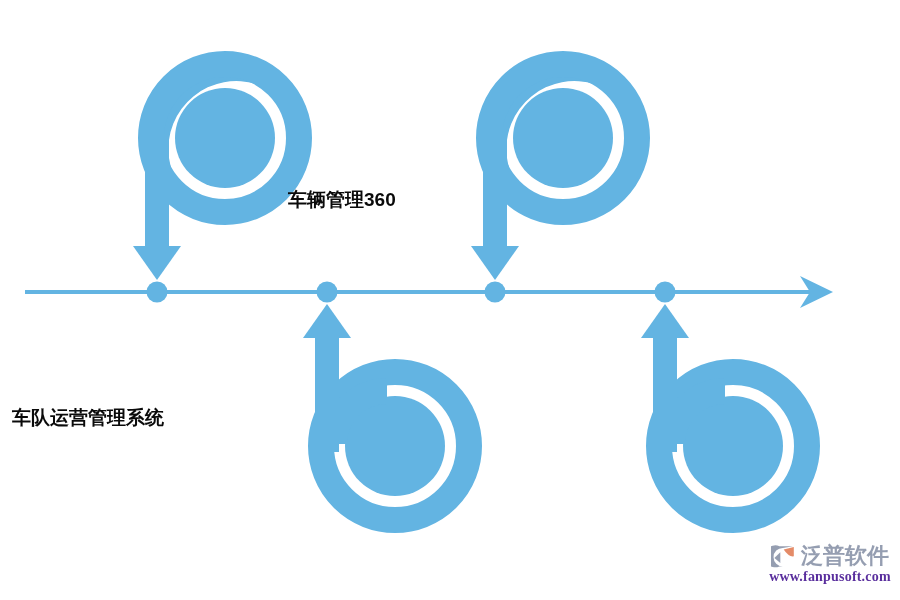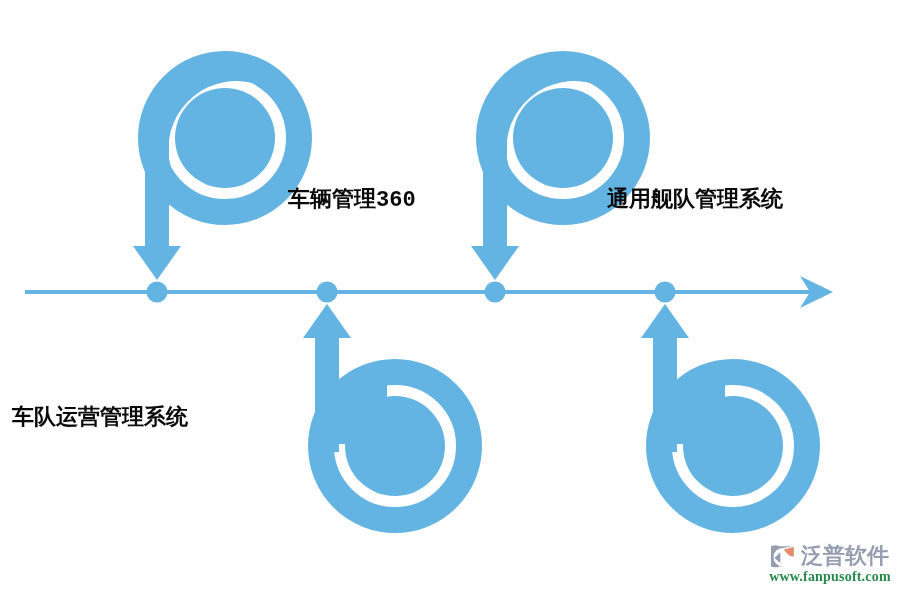--- a/index.html
+++ b/index.html
@@ -20,23 +20,23 @@
   }
   #diagram-svg {
     position: absolute;
     left: 0;
     top: 0;
     width: 900px;
     height: 600px;
   }
   .node-label {
     position: absolute;
-    font-family: Liberation Mono, monospace;
+    font-family: Liberation Sans, sans-serif;
     font-weight: bold;
-    font-size: 22px;
+    font-size: 19px;
     line-height: 1;
     color: #0a0a0a;
     white-space: nowrap;
     letter-spacing: 0px;
   }
   .label-top-1  { left: 288px; top: 190px; }
   .label-top-2  { left: 607px; top: 190px; }
   .label-bot-1  { left: 12px;  top: 373px; margin-top: 35px; }
   .label-bot-2  { left: 489px; top: 373px; }
 
@@ -68,21 +68,21 @@
     font-weight: bold;
     font-size: 22px;
     color: #8d96ab;
     letter-spacing: 0px;
     line-height: 1;
   }
   .wm-url {
     font-family: "Liberation Serif", "DejaVu Serif", serif;
     font-weight: bold;
     font-size: 14px;
-    color: #15803d;
+    color: #4c1d95;
     letter-spacing: 0.2px;
     margin-top: 1px;
     line-height: 1;
   }
 </style>
 </head>
 <body>
 
 <div id="canvas">
 
@@ -139,21 +139,20 @@
     <path d="M 800,276 L 833,292 L 800,308 L 810,292 Z" fill="#63b4e2"></path>
 
     <circle cx="157" cy="292" r="10.5" fill="#63b4e2"></circle>
     <circle cx="327" cy="292" r="10.5" fill="#63b4e2"></circle>
     <circle cx="495" cy="292" r="10.5" fill="#63b4e2"></circle>
     <circle cx="665" cy="292" r="10.5" fill="#63b4e2"></circle>
   </svg>
 
   <div class="node-label label-top-1">车辆管理360</div>
 
-  <div class="node-label label-top-2">通用舰队管理系统</div>
 
   <div class="node-label label-bot-1">车队运营管理系统</div>
 
 
   <div id="watermark">
     <div class="wm-row">
       <svg class="wm-mark" viewBox="0 0 32 32">
         <path d="M26 5 L10 5 A13 13 0 1 0 10 29 L14 29 A11 11 0 1 1 14 7 Z" fill="#8d96ab"></path>
         <path d="M15 9 L27 6 L27 17 Q21 18 15 9 Z" fill="#e2825c"></path>
         <path d="M4 19 L11 12 L11 25 Z" fill="#8d96ab"></path>

